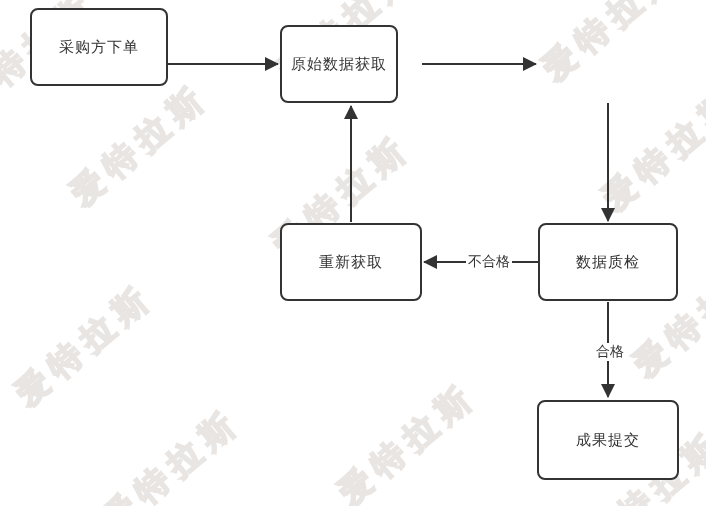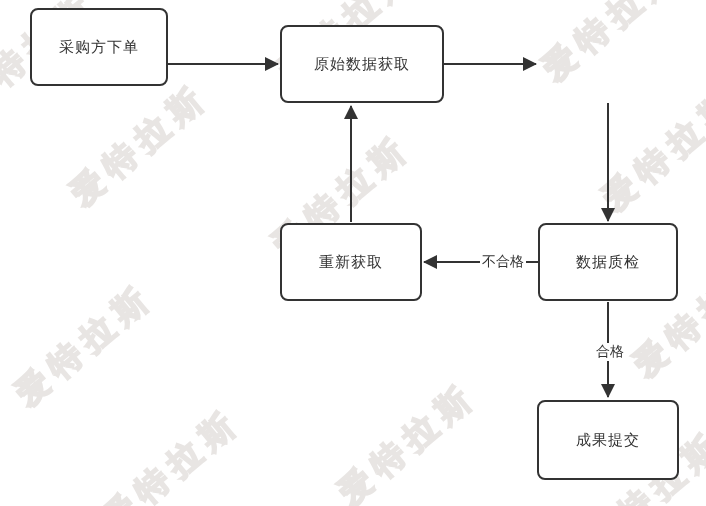--- a/index.html
+++ b/index.html
@@ -87,29 +87,29 @@
     <line x1="422" y1="64" x2="536" y2="64" stroke="#333333" stroke-width="2" marker-end="url(#arw)"></line>
     <line x1="608" y1="103" x2="608" y2="221" stroke="#333333" stroke-width="2" marker-end="url(#arw)"></line>
     <line x1="538" y1="262" x2="424" y2="262" stroke="#333333" stroke-width="2" marker-end="url(#arw)"></line>
     <line x1="351" y1="222" x2="351" y2="106" stroke="#333333" stroke-width="2" marker-end="url(#arw)"></line>
     <line x1="608" y1="302" x2="608" y2="397" stroke="#333333" stroke-width="2" marker-end="url(#arw)"></line>
   </svg>
 
   <div class="node" style="left:30px;  top:8px;  width:138px; height:78px;">
     <span class="node-label">采购方下单</span>
   </div>
-  <div class="node" style="left:280px; top:25px;  width:164px; height:78px;">
+  <div class="node" style="left:280px; top:25px;  width:118px; height:78px;">
     <span class="node-label">原始数据获取</span>
   </div>
   <div class="node" style="left:280px; top:223px; width:142px; height:78px;">
     <span class="node-label">重新获取</span>
   </div>
   <div class="node" style="left:538px; top:223px; width:140px; height:78px;">
     <span class="node-label">数据质检</span>
   </div>
   <div class="node" style="left:537px; top:400px; width:142px; height:80px;">
     <span class="node-label">成果提交</span>
   </div>
 
-  <span class="edge-label" style="left:503px; top:262px;">不合格</span>
+  <span class="edge-label" style="left:489px; top:262px;">不合格</span>
   <span class="edge-label" style="left:610px; top:352px;text-align:right;">合格</span>
 
 </div>
 
 </body></html>

